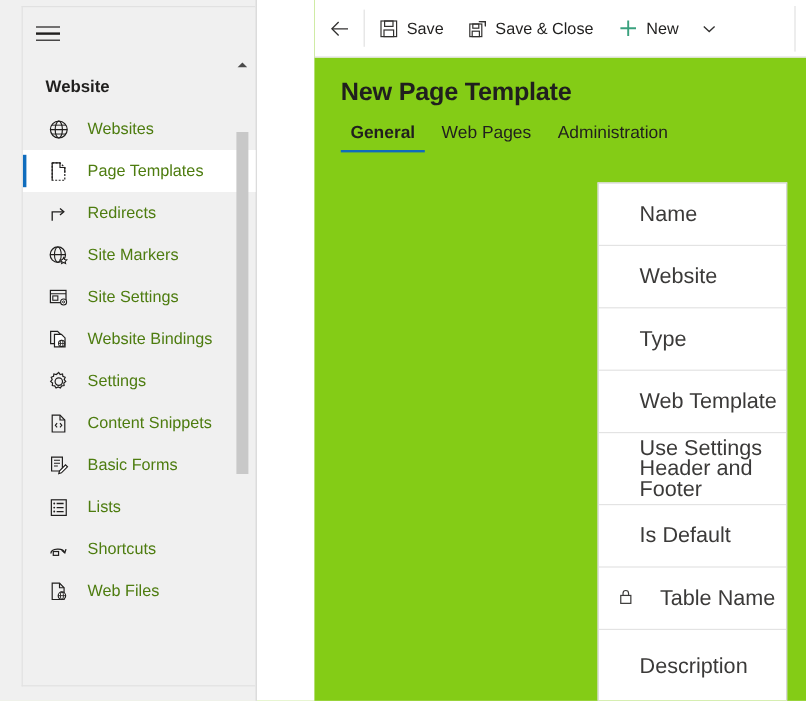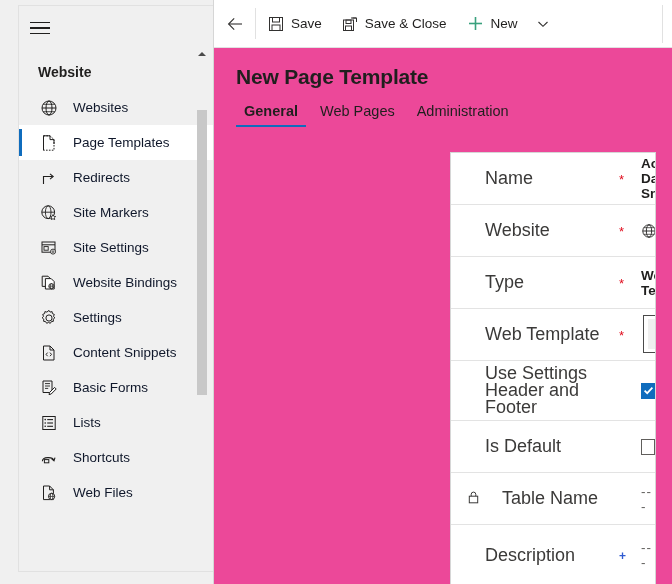--- a/index.html
+++ b/index.html
@@ -49,21 +49,21 @@
   .group-title.second{padding-top:20px;}
   .nav-item{
     position:relative;display:flex;align-items:center;
     height:35px;padding-left:19px;cursor:pointer;
     box-sizing:border-box;
   }
   .nav-item .ico{
     width:22px;height:20px;flex:0 0 22px;margin-right:13px;
     display:flex;align-items:center;justify-content:center;color:#201f1e;
   }
-  .nav-item .lbl{font-size:13.5px;color:#0f172a;white-space:nowrap;}
+  .nav-item .lbl{font-size:13.5px;color:#4d7c0f;white-space:nowrap;}
   .nav-item.selected{background:#ffffff;}
   .nav-item.selected:before{
     content:"";position:absolute;left:0;top:4px;bottom:4px;width:3px;background:#0f6cbd;
   }
   .nav-item.selected .lbl{font-weight:400;}
 
   
   .sb-track{
     position:absolute;right:6px;top:48px;width:10px;bottom:20px;
   }
@@ -76,22 +76,22 @@
     border-left:4px solid transparent;border-right:4px solid transparent;
     border-bottom:4px solid #4a4a4a;
   }
   .sb-thumb{
     position:absolute;left:0;width:10px;top:62px;height:285px;
     background:#c8c8c8;cursor:pointer;
   }
 
   
   .main{
-    position:relative;flex:1;height:584px;background:#ec4899;
-    box-sizing:border-box;overflow:hidden;
+    position:relative;flex:1;height:584px;background:#84cc16;
+    box-sizing:border-box;overflow:hidden;margin-left:48px;
   }
   .cmdbar{
     position:relative;height:47px;display:flex;align-items:center;
     border-bottom:1px solid #e1e1e1;
     background:#ffffff;
   }
   .backbtn{
     width:41px;height:46px;display:flex;align-items:center;justify-content:center;
     cursor:pointer;color:#323130;
   }

